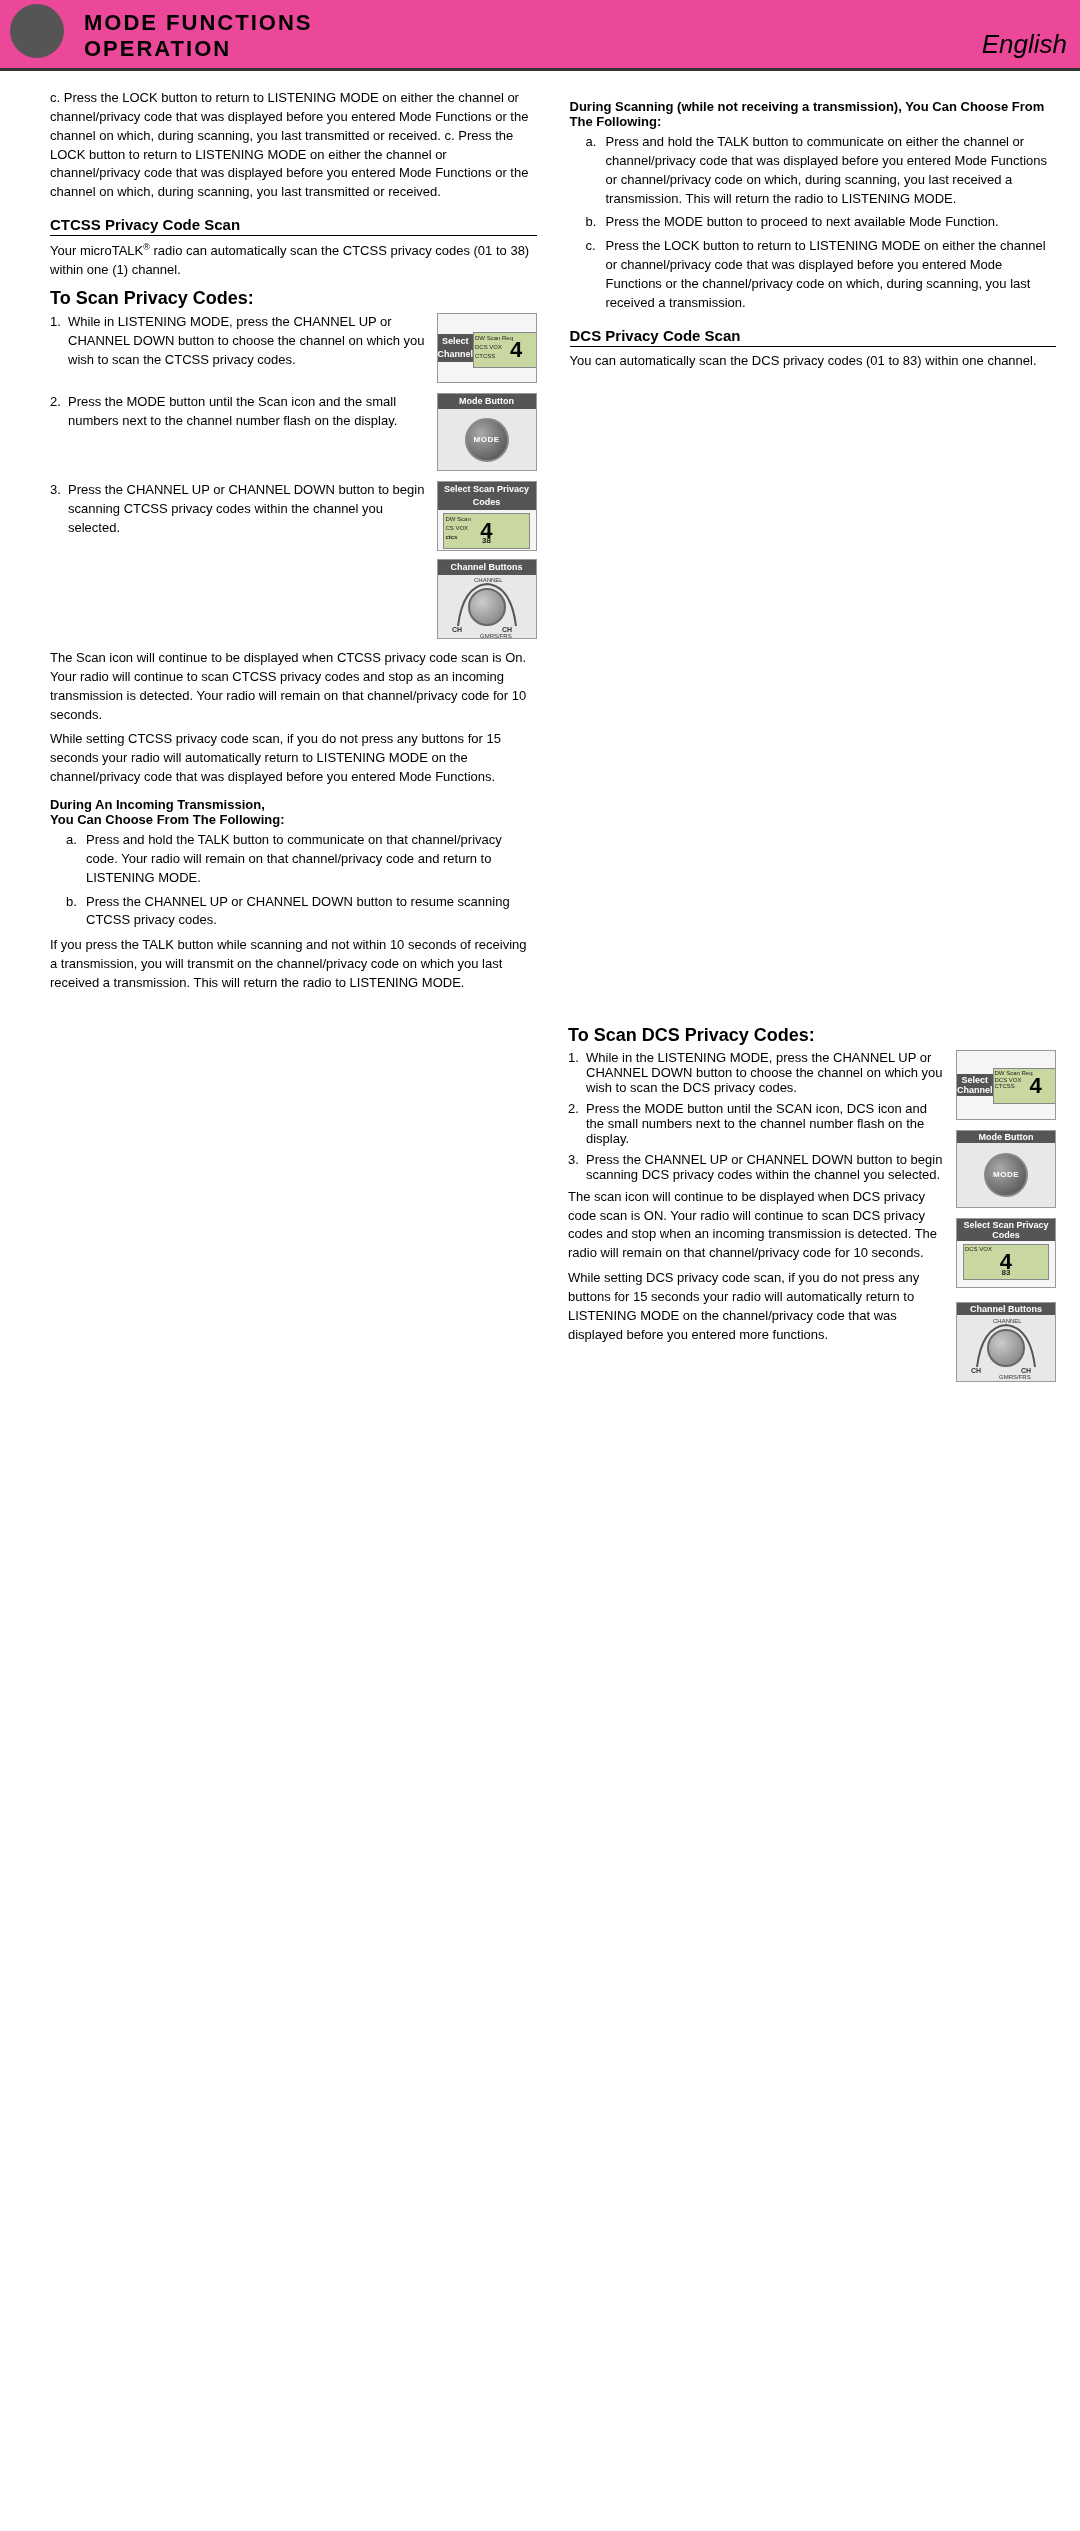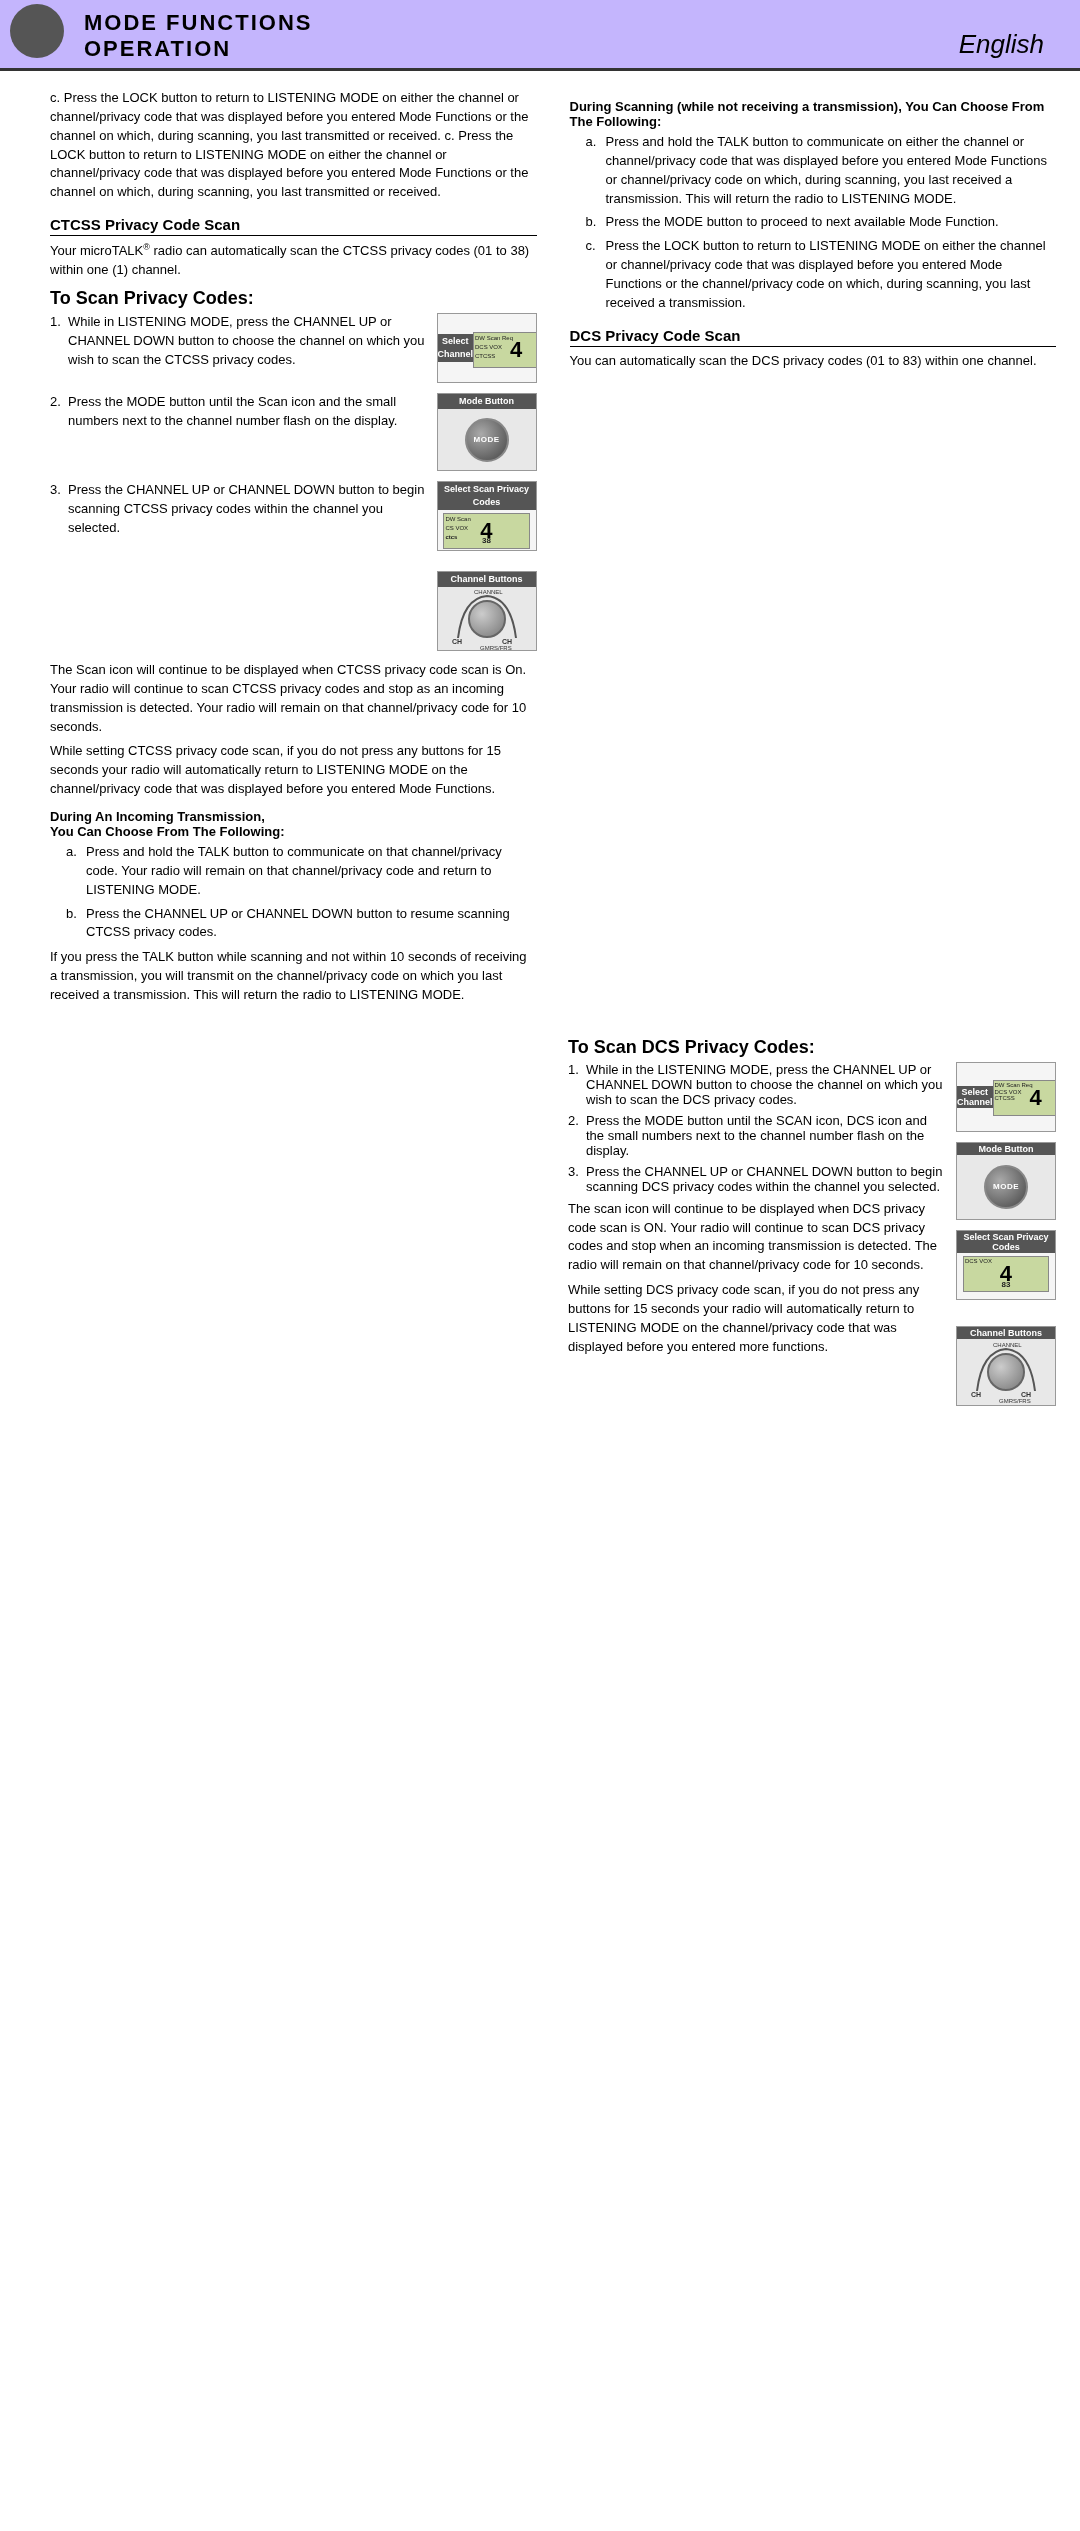--- a/index.html
+++ b/index.html
@@ -12,22 +12,22 @@
       min-height: 2531px;
     }
     .page {
       width: 1080px;
       padding: 0;
       position: relative;
     }
 
     
     .header {
-      background: #c4b5fd;
-      padding: 10px 36px 6px 20px;
+      background: #ec4899;
+      padding: 10px 13px 6px 20px;
       border-bottom: 3px solid #333;
       display: flex;
       justify-content: space-between;
       align-items: flex-end;
       position: relative;
     }
     .header-circle {
       width: 54px;
       height: 54px;
       background: #555;
@@ -303,21 +303,21 @@
     .scan-img {
       width: 100px;
       height: 70px;
       border: 1.5px solid #999;
       background: #f5f5f5;
       display: flex;
       flex-direction: column;
       align-items: center;
       justify-content: flex-start;
       overflow: hidden;
-      margin-bottom: 20px;
+      margin-bottom: 8px;
     }
     .scan-label {
       font-size: 9px;
       font-weight: 700;
       background: #555;
       color: #fff;
       width: 100%;
       text-align: center;
       padding: 1px 0;
     }

